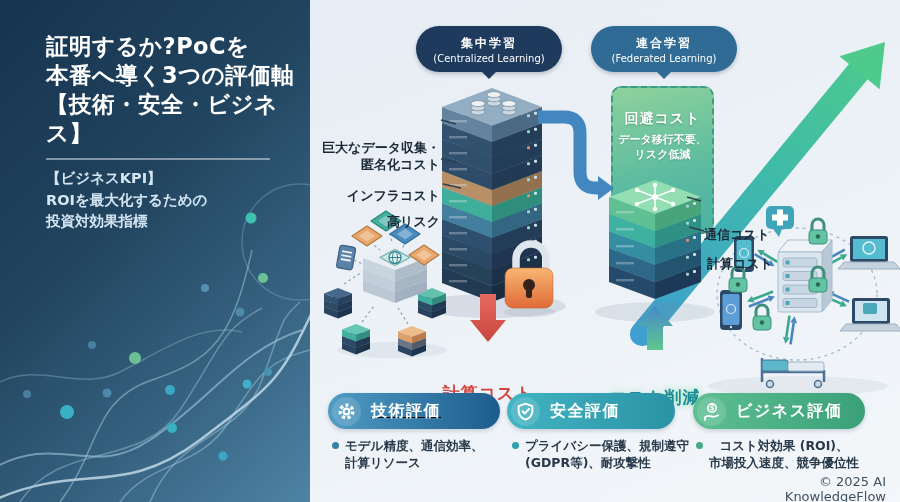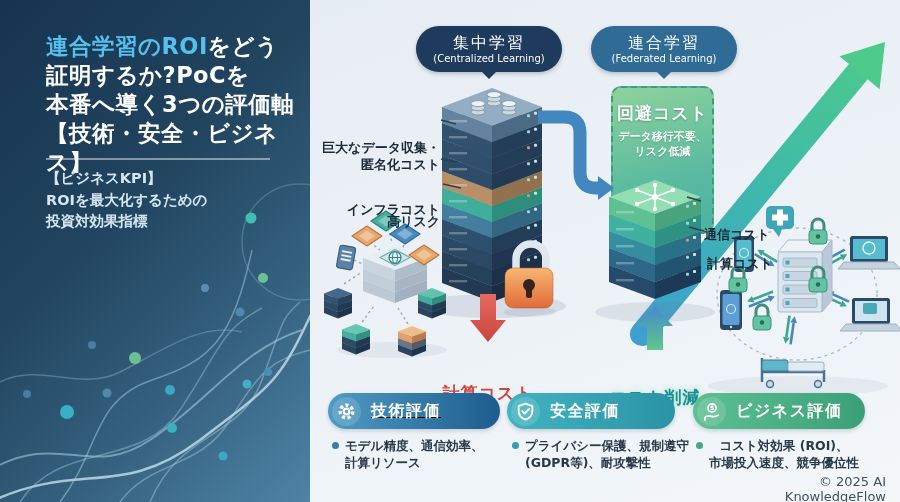--- a/index.html
+++ b/index.html
@@ -19,32 +19,32 @@
   
   .right-panel{position:absolute;left:310px;top:0;width:590px;height:502px;
     background:linear-gradient(160deg,#e7edf4 0%,#edf2f7 55%,#f3f7fa 100%);}
   .lay{position:absolute;left:0;top:0;}
   #bg{z-index:1;} .avoid-box{z-index:2;} #fg{z-index:3;} .txt{z-index:4;margin-top:36px;}
   .txt{position:absolute;}
   
   .badge{position:absolute;top:26px;height:46px;border-radius:24px;color:#fff;
     display:flex;flex-direction:column;justify-content:center;align-items:center;z-index:4;
     box-shadow:0 2px 4px rgba(20,40,60,.25);}
-  .badge .jp{font-size:16px;font-weight:400;letter-spacing:2px;line-height:18px;}
+  .badge .jp{font-size:12px;font-weight:700;letter-spacing:2px;line-height:18px;}
   .badge .en{font-size:10px;font-weight:400;line-height:13px;}
   .badge::after{content:"";position:absolute;left:50%;bottom:-7px;transform:translateX(-50%);
     border:8px solid transparent;border-bottom:0;border-top:8px solid var(--bg);}
   .badge.b1{left:106px;width:146px;--bg:#1e3a5d;background:#1e3a5d;}
   .badge.b2{left:281px;width:146px;--bg:#2f6b94;background:#2f6b94;}
   
   .avoid-box{position:absolute;left:301px;top:86px;width:103px;height:148px;
     border:2.5px dashed #3f9e78;border-radius:10px;box-sizing:border-box;
     background:linear-gradient(165deg,#8ed29c 0%,#5cbba0 60%,#4bb2a4 100%);
     text-align:center;color:#fff;}
-  .avoid-title{font-size:17px;font-weight:800;margin-top:14px;letter-spacing:1px;
+  .avoid-title{font-size:14px;font-weight:800;margin-top:22px;letter-spacing:1px;
     text-shadow:0 1px 2px rgba(25,85,60,.4);}
   .avoid-sub{font-size:11px;font-weight:700;line-height:15px;margin-top:4px;
     text-shadow:0 1px 1px rgba(25,85,60,.3);}
   
   .slabel{position:absolute;font-size:13px;font-weight:700;color:#1b2a38;line-height:17px;}
   .ralign{text-align:right;}
   .cost-label{position:absolute;font-size:17px;font-weight:800;text-align:center;letter-spacing:1px;}
   .cost-red{left:118px;top:346px;width:120px;color:#d2443c;}
   .cost-save{left:285px;top:350px;width:120px;color:#1b8d98;
     text-shadow:0 0 7px rgba(140,230,170,.95);}
@@ -90,21 +90,20 @@
       <circle cx="172" cy="428" r="5" fill="#38b0c0"></circle>
       <circle cx="240" cy="312" r="4.5" fill="#4e88ab"></circle>
       <circle cx="247" cy="384" r="4.5" fill="#3fb0c8"></circle>
       <circle cx="268" cy="372" r="4" fill="#4a90b0"></circle>
       <circle cx="205" cy="288" r="4" fill="#5590b2"></circle>
       <circle cx="263" cy="278" r="5" fill="#72cc95" opacity=".9"></circle>
       <circle cx="251" cy="218" r="5.5" fill="#3fbfae"></circle>
       <circle cx="223" cy="456" r="4.5" fill="#3aa8c4"></circle>
     </svg>
     <div class="title">
-      <div><span class="hl">連合学習のROI</span><span>をどう</span></div>
       <div>証明するか?PoCを</div>
       <div>本番へ導く3つの評価軸</div>
       <div>【技術・安全・ビジネス】</div>
     </div>
     <div class="divider"></div>
     <div class="kpi">
       <div>【ビジネスKPI】</div>
       <div>ROIを最大化するための</div>
       <div>投資対効果指標</div>
     </div>
@@ -452,21 +451,21 @@
     </div>
     <div class="badge b2">
       <div class="jp">連合学習</div>
       <div class="en">(Federated Learning)</div>
     </div>
 
     <div class="txt slabel ralign" style="left:8px;top:103px;width:122px;">
       <div>巨大なデータ収集・</div>
       <div>匿名化コスト</div>
     </div>
-    <div class="txt slabel ralign" style="left:8px;top:165px;width:122px;">インフラコスト</div>
+    <div class="txt slabel ralign" style="left:8px;top:151px;width:122px;">インフラコスト</div>
     <div class="txt slabel ralign" style="left:8px;top:177px;width:122px;">高リスク</div>
     <div class="txt slabel" style="left:394px;top:190px;">通信コスト</div>
     <div class="txt slabel" style="left:397px;top:219px;">計算コスト</div>
 
     <div class="cost-label cost-red txt">計算コスト</div>
     <div class="cost-label cost-save txt">コスト削減</div>
 
     <div class="pill p1">
       <span class="ic">
         <svg width="19" height="19" viewBox="0 0 18 18">

